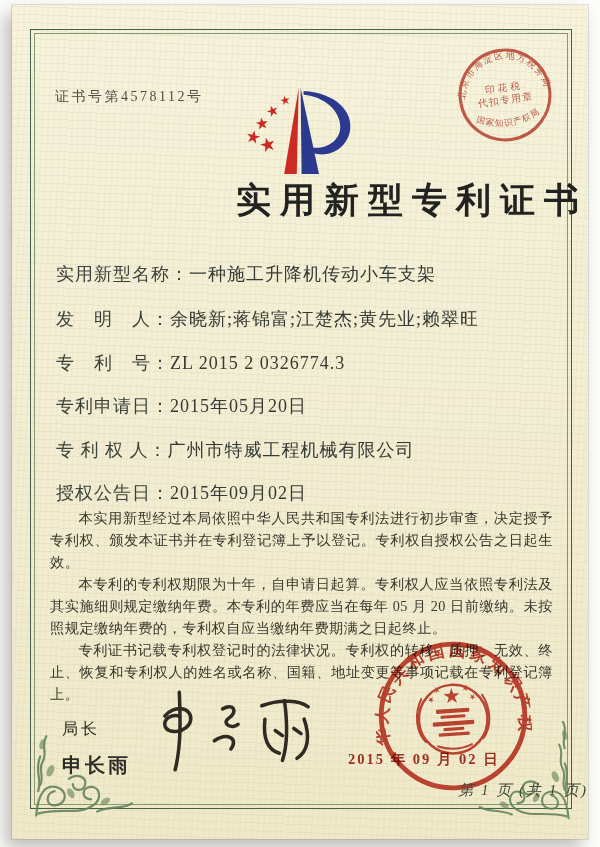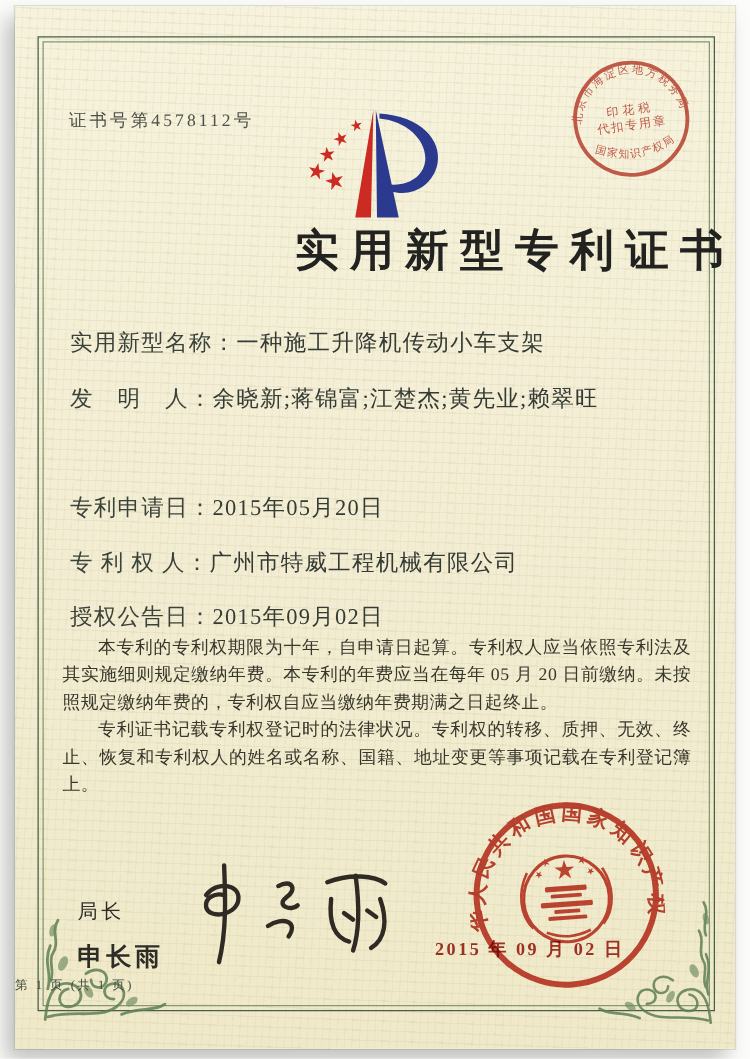--- a/index.html
+++ b/index.html
@@ -33,22 +33,22 @@
     letter-spacing:3px;font-weight:400;}
   .sign-name{position:absolute;left:50px;top:747px;font-size:20px;color:#2e2c26;
     letter-spacing:3px;font-weight:600;}
   .autograph{position:absolute;left:128px;top:676px;width:190px;height:98px;}
   .office-seal{position:absolute;left:363px;top:633px;width:156px;height:156px;
     opacity:0.92;transform:rotate(-4deg);mix-blend-mode:multiply;}
   .seal-date{position:absolute;left:336px;top:745px;font-size:14.5px;font-weight:700;
     color:#a8352a;letter-spacing:2px;z-index:5;mix-blend-mode:multiply;}
   .tax-seal{position:absolute;left:442px;top:39px;width:102px;height:102px;
     transform:rotate(-8deg);opacity:0.88;mix-blend-mode:multiply;}
-  .footer{position:absolute;left:0;top:776px;width:100%;text-align:left;
-    font-size:10px;color:#3d4738;letter-spacing:2px;}
+  .footer{position:absolute;left:0;top:776px;width:100%;text-align:right;
+    font-size:15px;color:#3d4738;letter-spacing:2px;font-style:italic;}
   .ornament-bl{position:absolute;left:14px;top:686px;width:112px;height:128px;}
   .ornament-br{position:absolute;right:10px;top:694px;width:104px;height:126px;
     transform:scaleX(-1);}
 </style>
 </head>
 <body>
 
 <div class="photo">
   <div class="paper">
 
@@ -77,31 +77,35 @@
     </svg>
 
     <div class="title">实用新型专利证书</div>
 
     <div class="field" style="top:257px">
       <span class="flabel">实用新型名称：</span><span class="fvalue">一种施工升降机传动小车支架</span>
     </div>
     <div class="field" style="top:302px">
       <span class="flabel">发　明　人：</span><span class="fvalue">余晓新;蒋锦富;江楚杰;黄先业;赖翠旺</span>
     </div>
+    <div class="field" style="top:346px">
+      <span class="flabel">专　利　号：</span><span class="fvalue">ZL 2015 2 0326774.3</span>
+    </div>
     <div class="field" style="top:389px">
       <span class="flabel">专利申请日：</span><span class="fvalue">2015年05月20日</span>
     </div>
     <div class="field" style="top:433px">
       <span class="flabel">专 利 权 人：</span><span class="fvalue">广州市特威工程机械有限公司</span>
     </div>
     <div class="field" style="top:476px">
       <span class="flabel">授权公告日：</span><span class="fvalue">2015年09月02日</span>
     </div>
 
     <div class="body-text">
+      <p>本实用新型经过本局依照中华人民共和国专利法进行初步审查，决定授予专利权、颁发本证书并在专利登记簿上予以登记。专利权自授权公告之日起生效。</p>
       <p>本专利的专利权期限为十年，自申请日起算。专利权人应当依照专利法及其实施细则规定缴纳年费。本专利的年费应当在每年 05 月 20 日前缴纳。未按照规定缴纳年费的，专利权自应当缴纳年费期满之日起终止。</p>
       <p>专利证书记载专利权登记时的法律状况。专利权的转移、质押、无效、终止、恢复和专利权人的姓名或名称、国籍、地址变更等事项记载在专利登记簿上。</p>
     </div>
 
     <div class="sign-title">局长</div>
     <div class="sign-name">申长雨</div>
 
     <svg class="autograph" viewBox="0 0 180 95" aria-hidden="true">
       <g fill="none" stroke="#2f2a24" stroke-width="3.4" stroke-linecap="round">
         <path d="M22,34 C30,23 49,25 47,38 C45,50 24,53 22,43 C21,36 29,32 36,34"></path>

